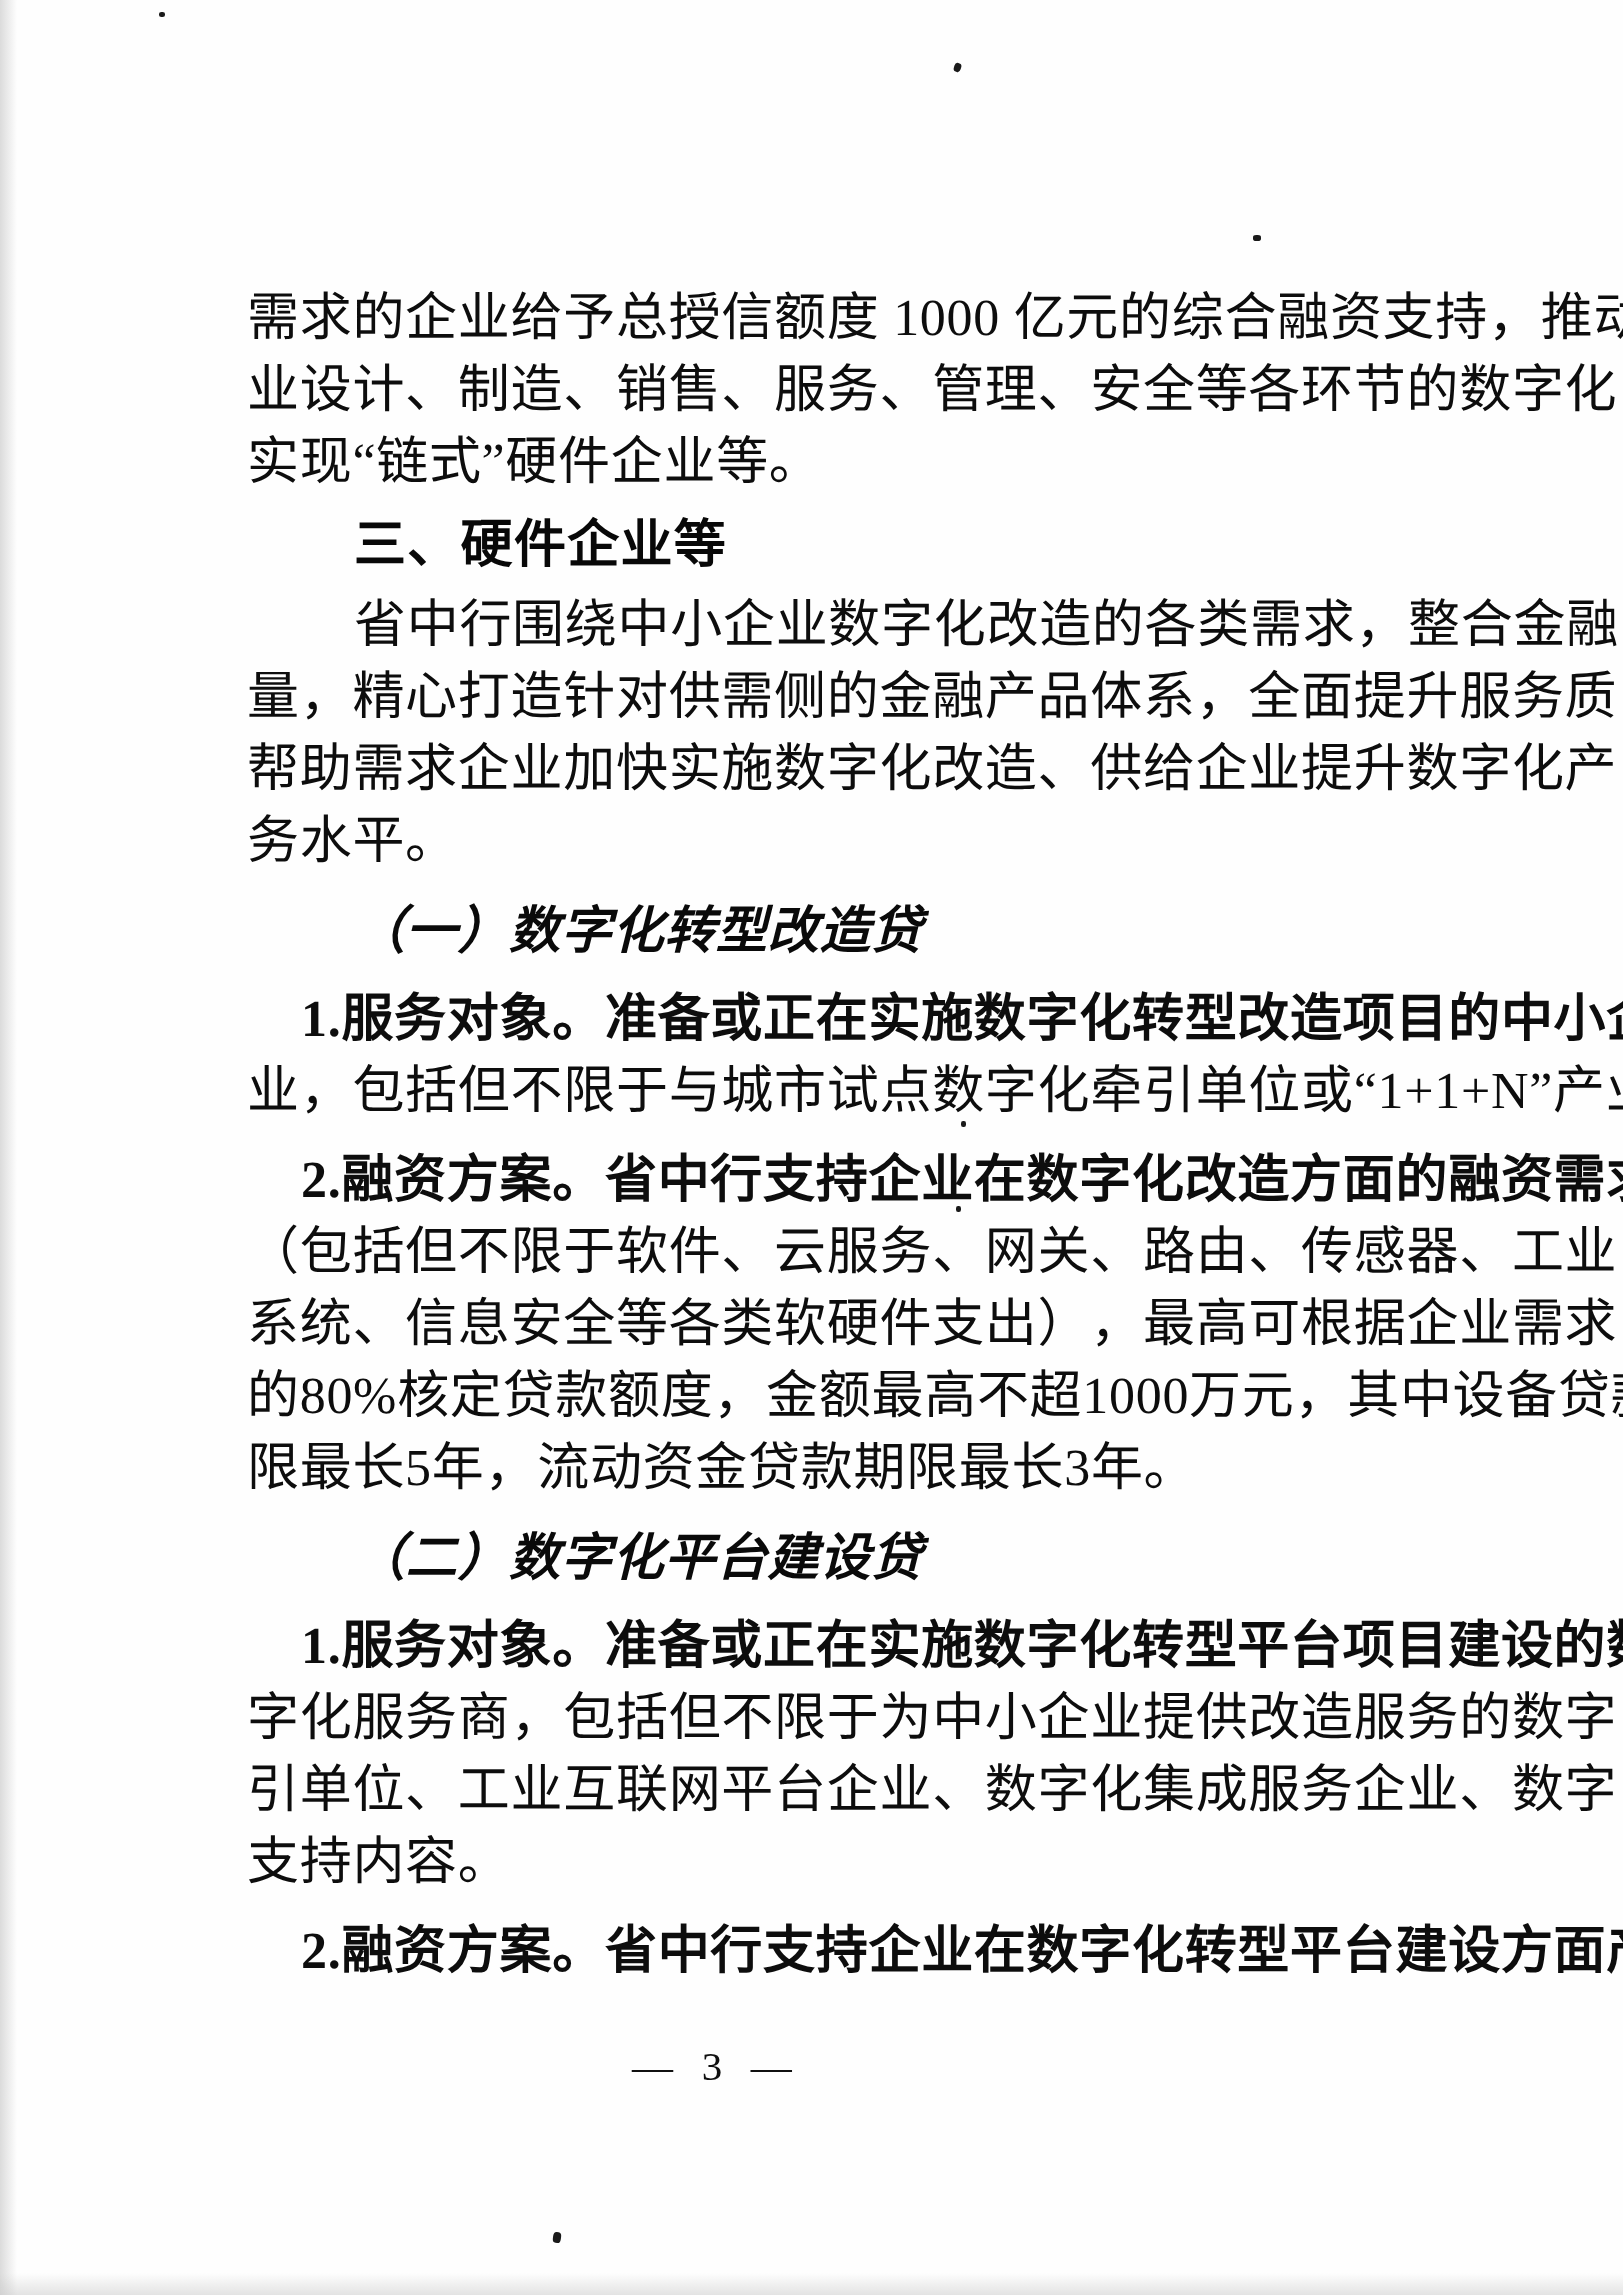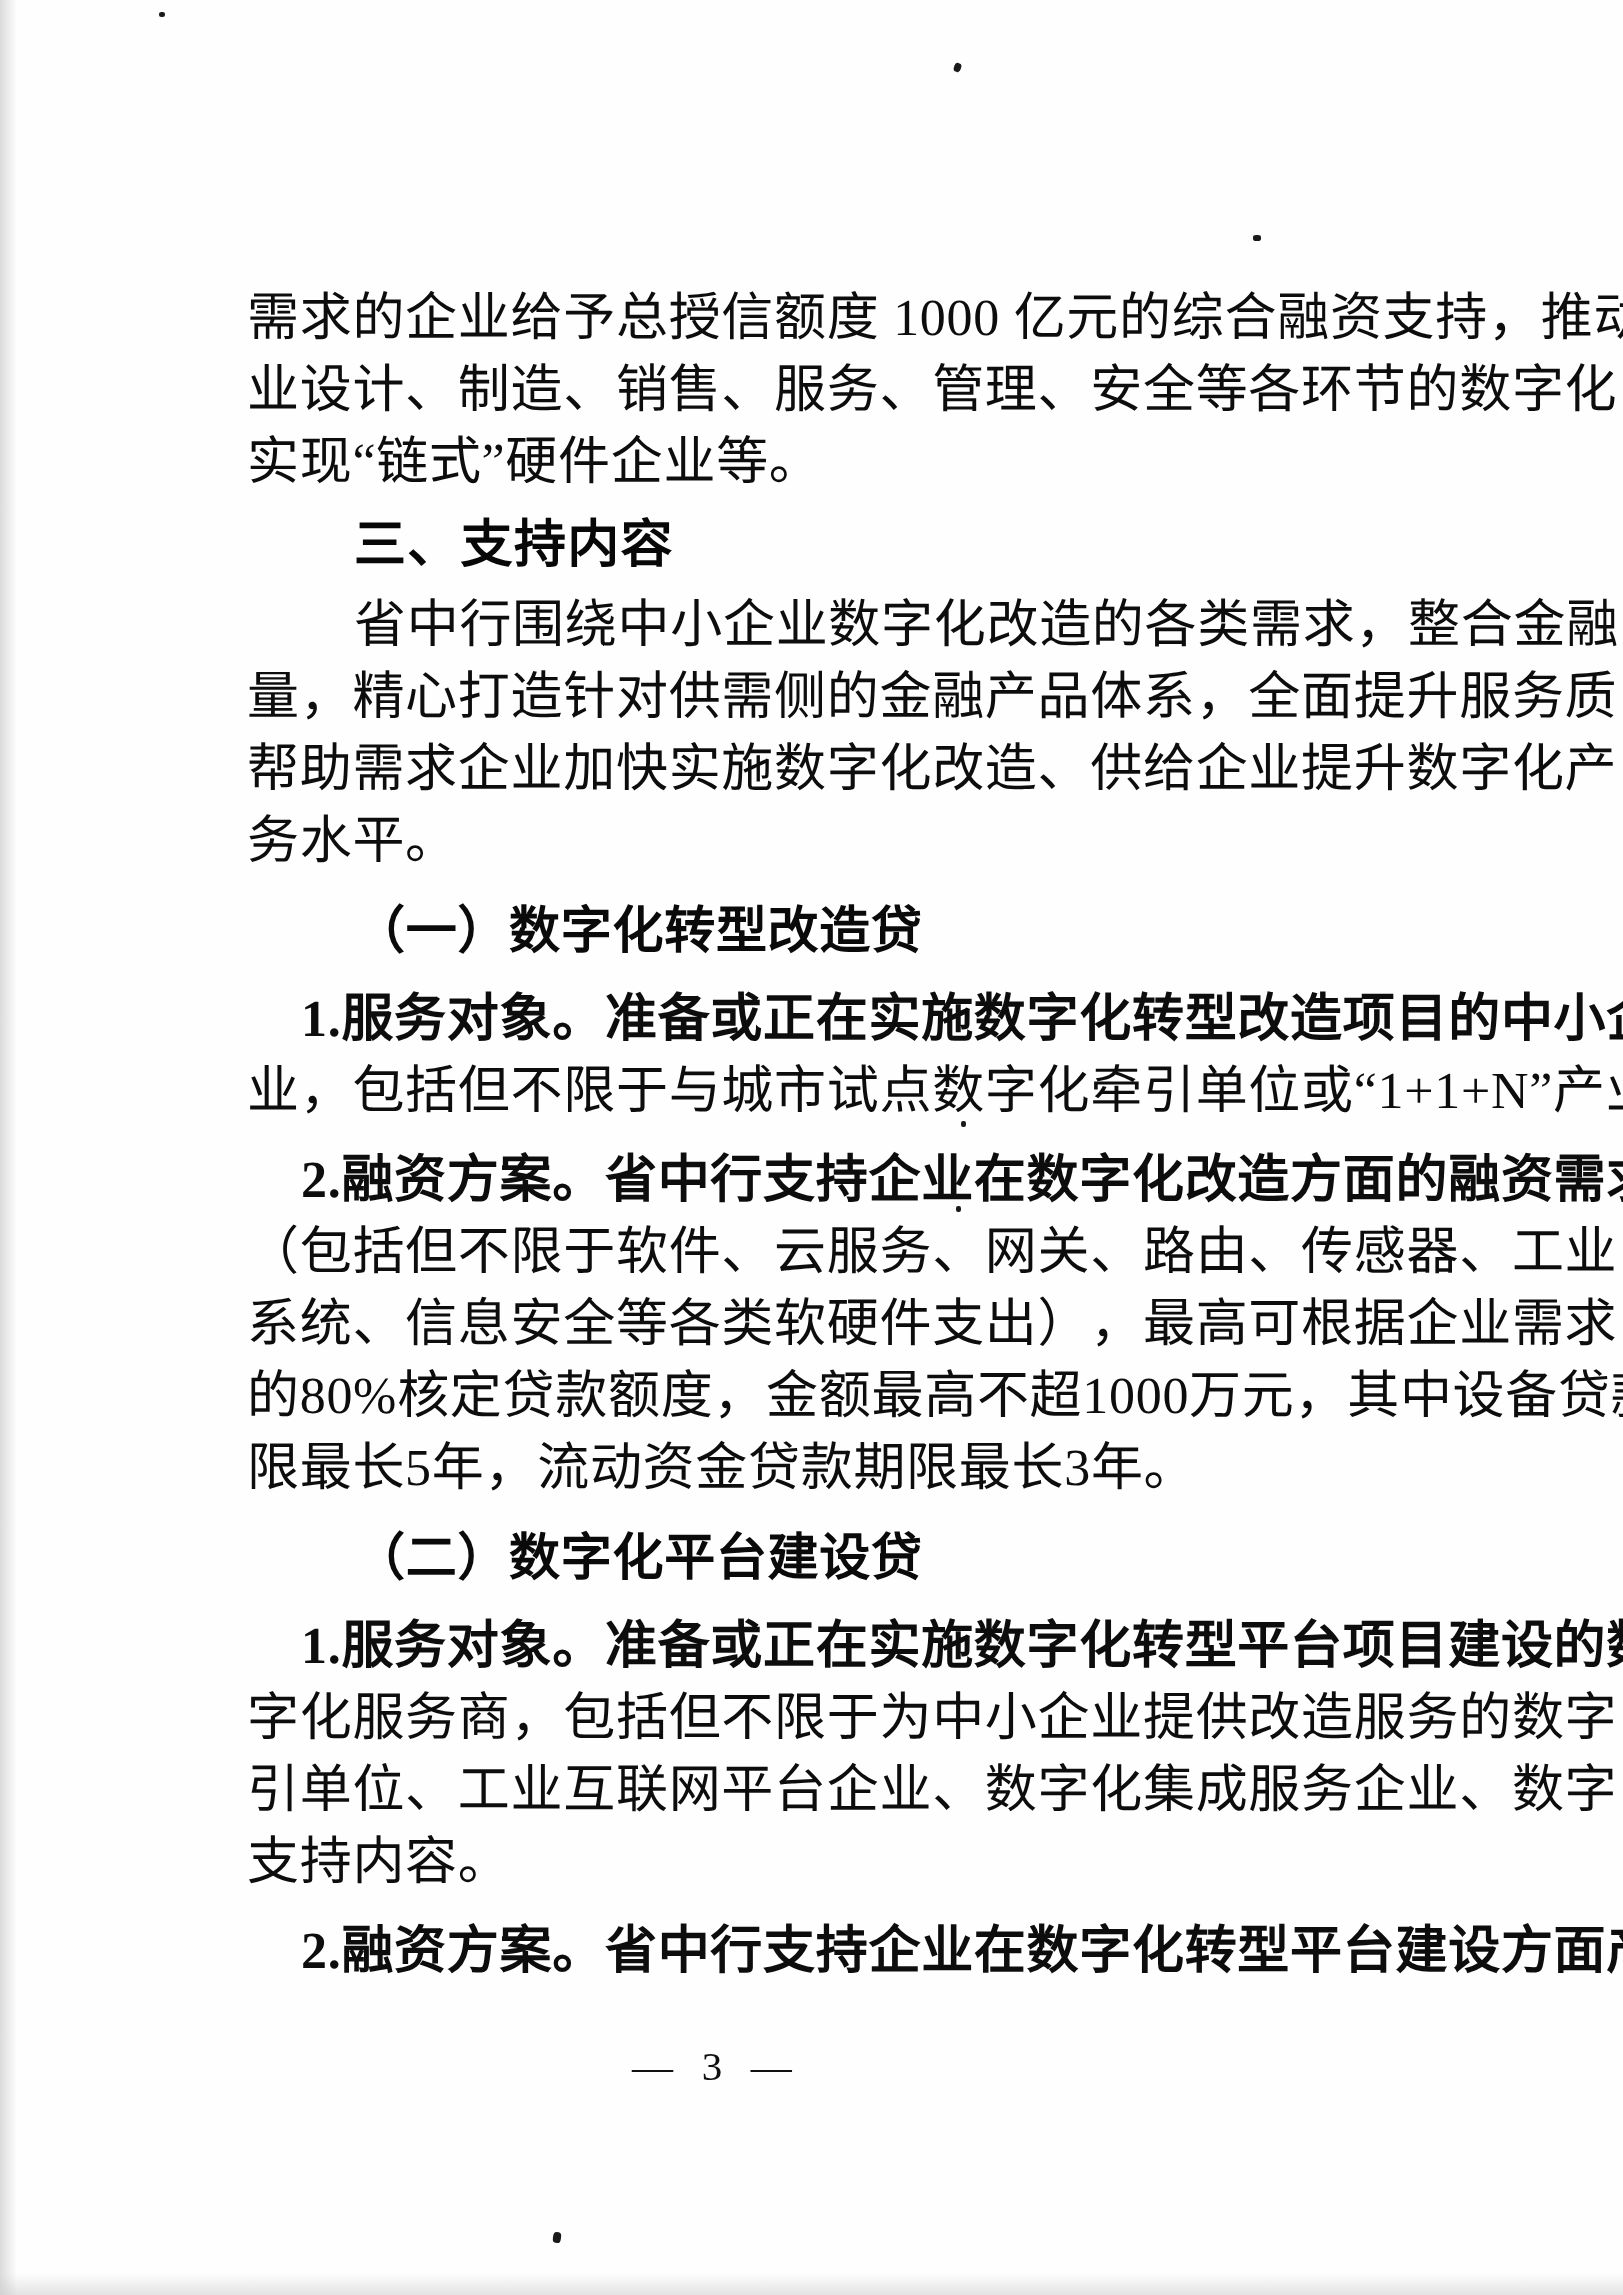--- a/index.html
+++ b/index.html
@@ -67,20 +67,21 @@
     white-space: nowrap;
   }
   .subheading {
     font-size: 51px;
     line-height: 72px;
     font-weight: 700;
     letter-spacing: 0.7px;
     padding-left: 107px;
     color: #0a0a0a;
     white-space: nowrap;
+    font-style: italic;
   }
   .run-in-bold { font-weight: 700; }
 
   .gap-sm { height: 9.2px; }
   .gap-md { height: 17px; }
 
   .page-number {
     position: absolute;
     left: 0;
     right: 0;
@@ -181,21 +182,21 @@
         <span>节</span>
         <span>的</span>
         <span>数</span>
         <span>字</span>
         <span>化</span>
       </div>
     <div class="line">实现“链式”硬件企业等。</div>
 
     <div class="gap-sm"></div>
 
-    <div class="heading">三、支持内容</div>
+    <div class="heading">三、硬件企业等</div>
 
     <div class="gap-sm"></div>
 
     <div class="line justify indent">
         <span>省</span>
         <span>中</span>
         <span>行</span>
         <span>围</span>
         <span>绕</span>
         <span>中</span>

